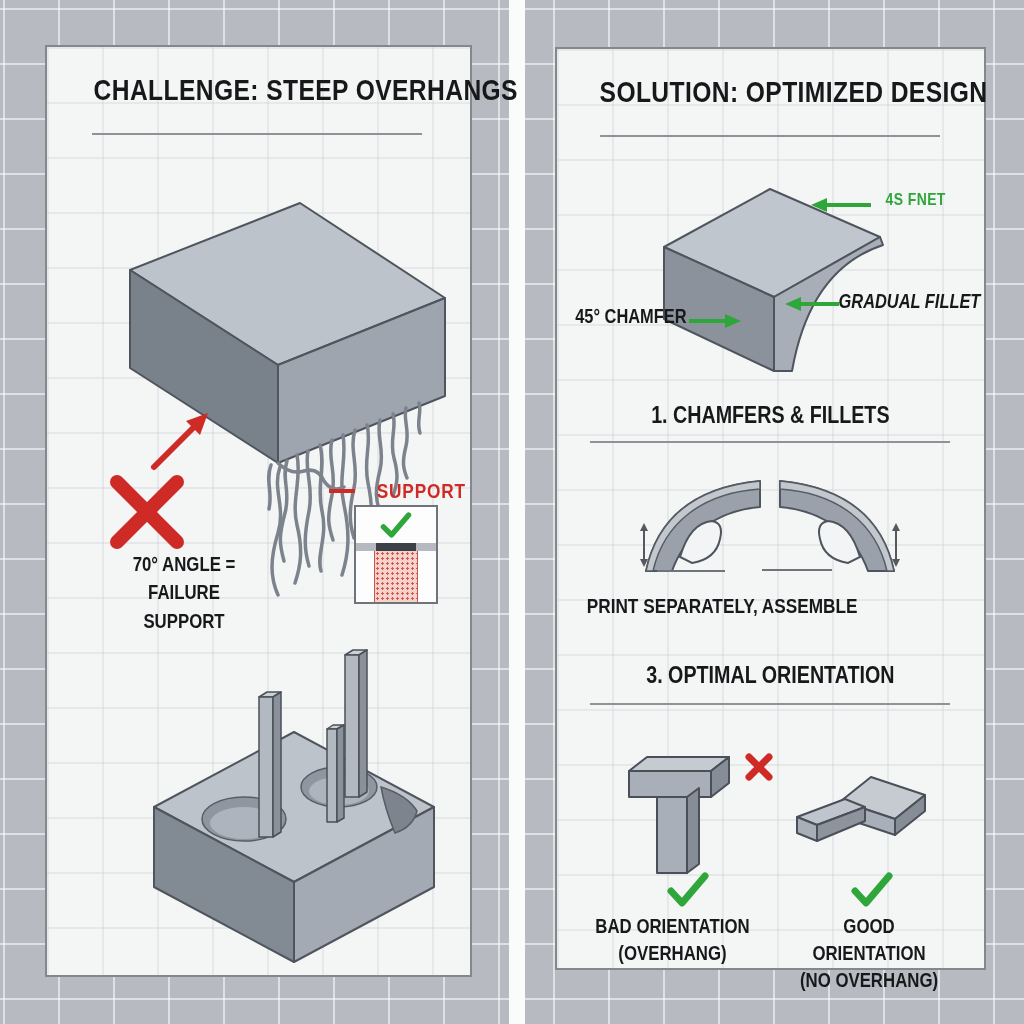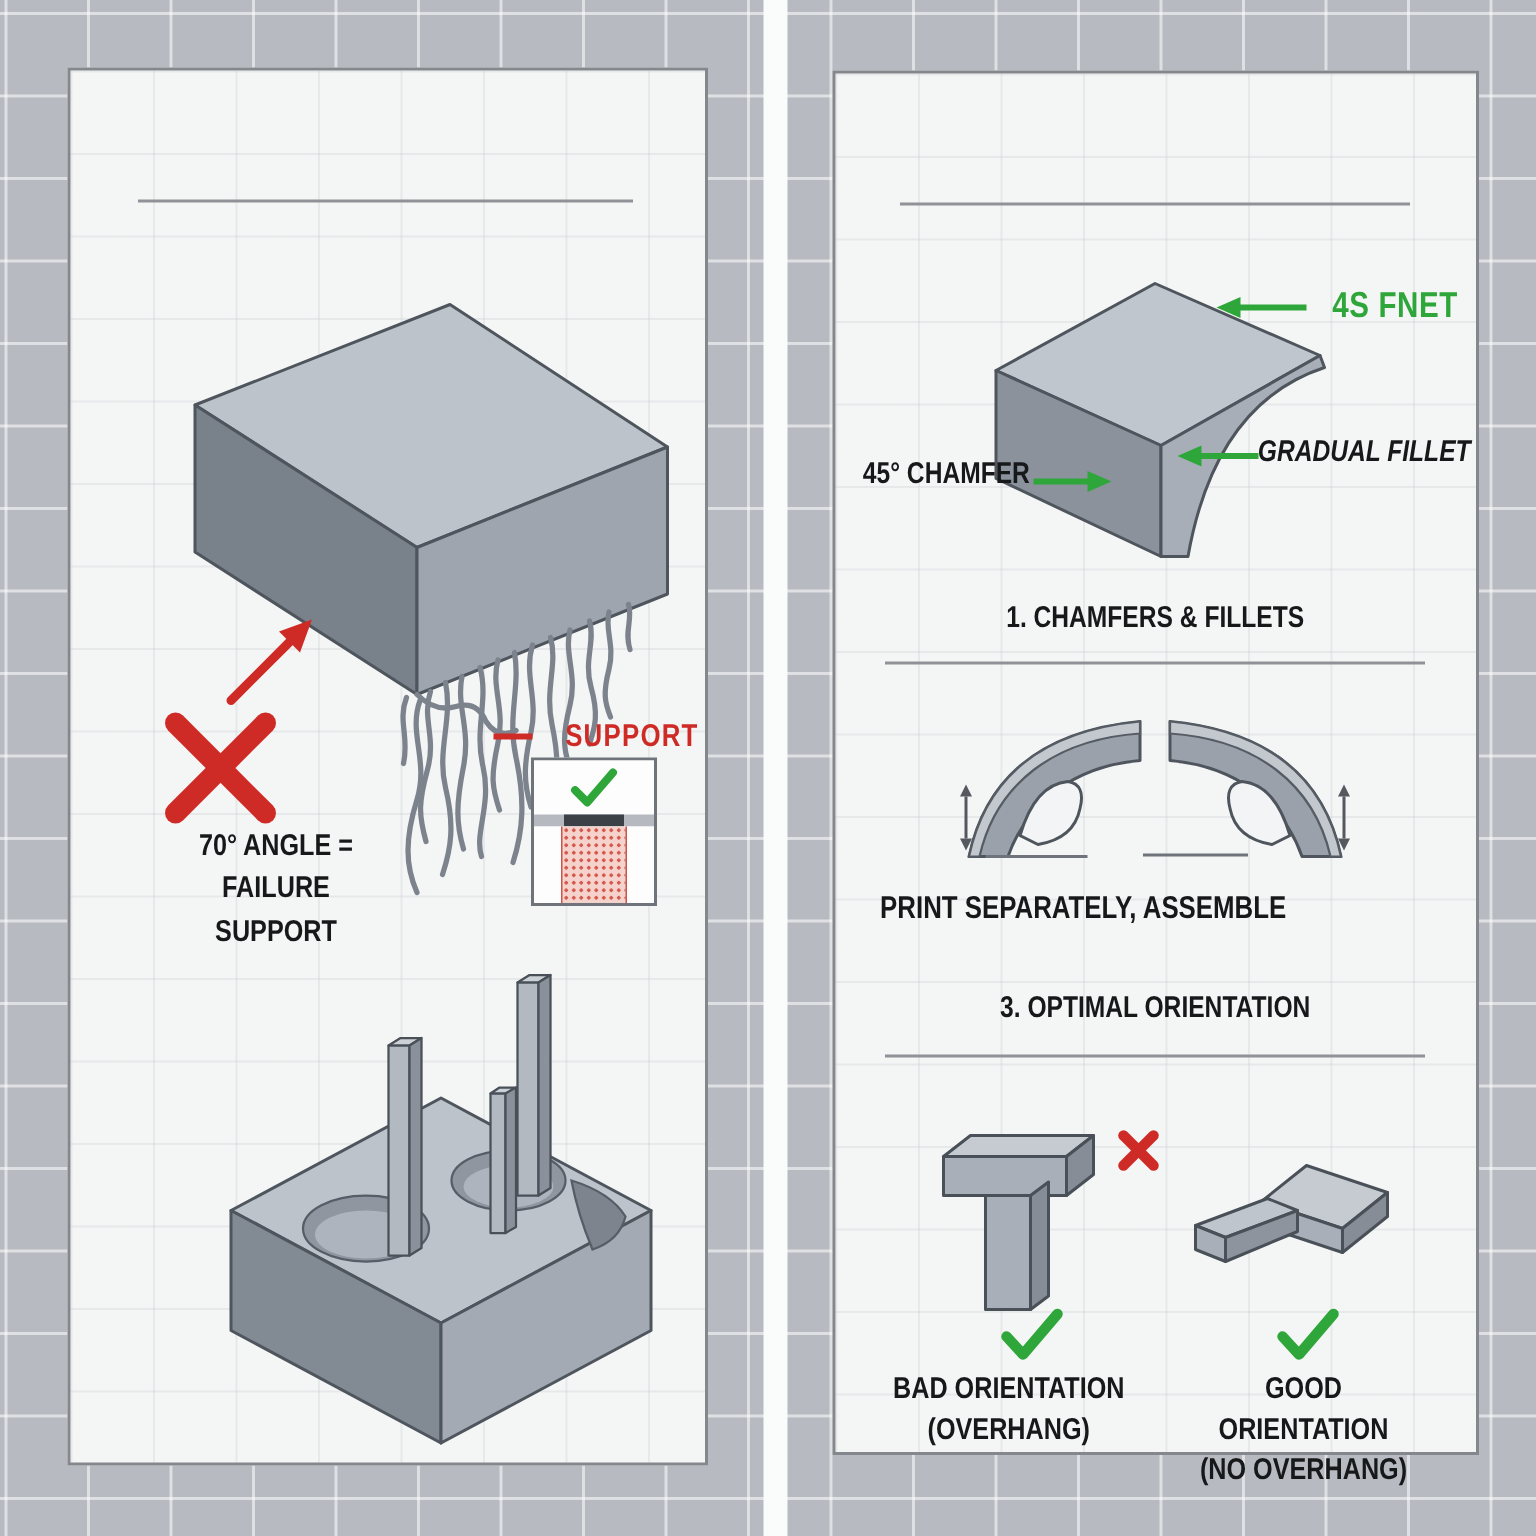--- a/index.html
+++ b/index.html
@@ -15,25 +15,25 @@
       linear-gradient(90deg, rgba(205,208,213,.35) 0 1.5px, rgba(0,0,0,0) 1.5px),
       linear-gradient(180deg, rgba(205,208,213,.35) 0 1.5px, rgba(0,0,0,0) 1.5px);
     background-size:55px 55px;}
   .panel-left{left:45px;top:45px;width:423px;height:928px;}
   .panel-right{left:555px;top:47px;width:427px;height:919px;}
   .abs{position:absolute;}
   .cond{display:inline-block;transform:scaleX(.82);transform-origin:center;white-space:nowrap;}
   .condblk{transform:scaleX(.84);transform-origin:center;}
   .title{width:100%;top:26px;text-align:center;font-size:30px;font-weight:bold;color:#17181a;letter-spacing:.5px;}
   .rule{height:2px;background:#8f9296;}
-  .sec-head{width:100%;text-align:center;font-size:20px;font-weight:bold;color:#17181a;}
+  .sec-head{width:100%;text-align:center;font-size:24px;font-weight:bold;color:#17181a;}
   .caption{width:100%;text-align:left;font-size:21px;font-weight:bold;color:#17181a;}
   .note{font-size:20px;font-weight:bold;color:#17181a;line-height:1.42;text-align:center;}
   .red-t{color:#cf2b26;font-weight:bold;font-size:21px;letter-spacing:1px;}
-  .green-t{color:#2fa63a;font-weight:bold;font-size:24px;letter-spacing:.5px;}
+  .green-t{color:#2fa63a;font-weight:bold;font-size:17px;letter-spacing:.5px;}
   .black-lab{font-size:20px;font-weight:bold;color:#17181a;}
   .support-box{border:2px solid #6f747b;background:#fbfbfb;}
   .sb-top{height:36px;display:flex;align-items:center;justify-content:center;background:#fdfdfd;}
   .sb-bar{height:8px;background:#b6bac0;position:relative;}
   .sb-bar-core{position:absolute;left:25%;top:0;width:50%;height:100%;background:#3c4148;}
   .sb-body{position:relative;height:51px;background:#fdfdfd;}
   .sb-hatch{position:absolute;left:50%;transform:translateX(-50%);top:0;bottom:0;width:42px;
     background-color:#f5d2cb;
     background-image:radial-gradient(#d4574b 1px, rgba(0,0,0,0) 1.3px);
     background-size:5px 5px;border-left:1px solid #c9564c;border-right:1px solid #c9564c;}
@@ -41,20 +41,23 @@
   .orient-lab{text-align:center;font-size:20px;font-weight:bold;color:#17181a;line-height:1.35;}
   svg{display:block;}
 </style>
 </head>
 <body>
 
 <div class="stage">
   <div class="mid-stripe"></div>
 
   <section class="panel panel-left">
+    <div class="abs title">
+      <span class="cond">CHALLENGE: STEEP OVERHANGS</span>
+    </div>
     <div class="abs rule" style="left:45px;top:86px;width:330px;"></div>
 
     <svg class="abs" style="left:28px;top:118px;" width="385" height="520" viewBox="0 0 385 520">
       <g stroke="#4f555d" stroke-width="2" stroke-linejoin="round">
         <polygon points="55,105 225,38 370,133 203,200" fill="#bdc3ca"></polygon>
         <polygon points="55,105 203,200 203,298 55,203" fill="#79818b"></polygon>
         <polygon points="203,200 370,133 370,231 203,298" fill="#9ea5af"></polygon>
       </g>
       <g fill="none" stroke="#7c838d" stroke-width="3.5" stroke-linecap="round">
         <path d="M196,300 c-6,16 2,26 -2,44"></path>
@@ -131,20 +134,23 @@
         <polygon points="206,18 220,18 220,160 206,160" fill="#b3b9c1"></polygon>
         <polygon points="220,18 228,13 228,155 220,160" fill="#8a919b"></polygon>
         <polygon points="188,92 194,88 205,88 198,92" fill="#ccd1d7"></polygon>
         <polygon points="188,92 198,92 198,185 188,185" fill="#b3b9c1"></polygon>
         <polygon points="198,92 205,88 205,181 198,185" fill="#8a919b"></polygon>
       </g>
     </svg>
   </section>
 
   <section class="panel panel-right">
+    <div class="abs title">
+      <span class="cond">SOLUTION: OPTIMIZED DESIGN</span>
+    </div>
     <div class="abs rule" style="left:43px;top:86px;width:340px;"></div>
 
     <svg class="abs" style="left:95px;top:130px;" width="240" height="200" viewBox="0 0 240 200">
       <g stroke="#4f555d" stroke-width="2" stroke-linejoin="round">
         <polygon points="12,68 118,10 228,58 122,118" fill="#c0c6cd"></polygon>
         <polygon points="12,68 122,118 122,192 12,140" fill="#8b929c"></polygon>
         <path d="M122,118 L228,58 L231,66 Q158,90 140,192 L122,192 Z" fill="#a7aeb7"></path>
       </g>
     </svg>
 

